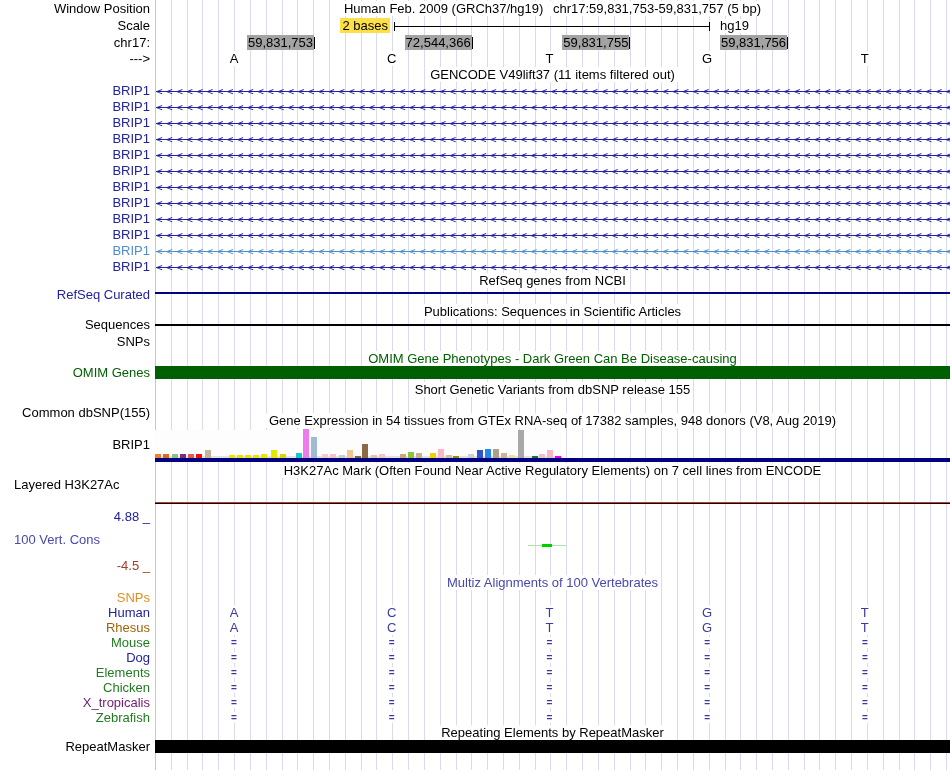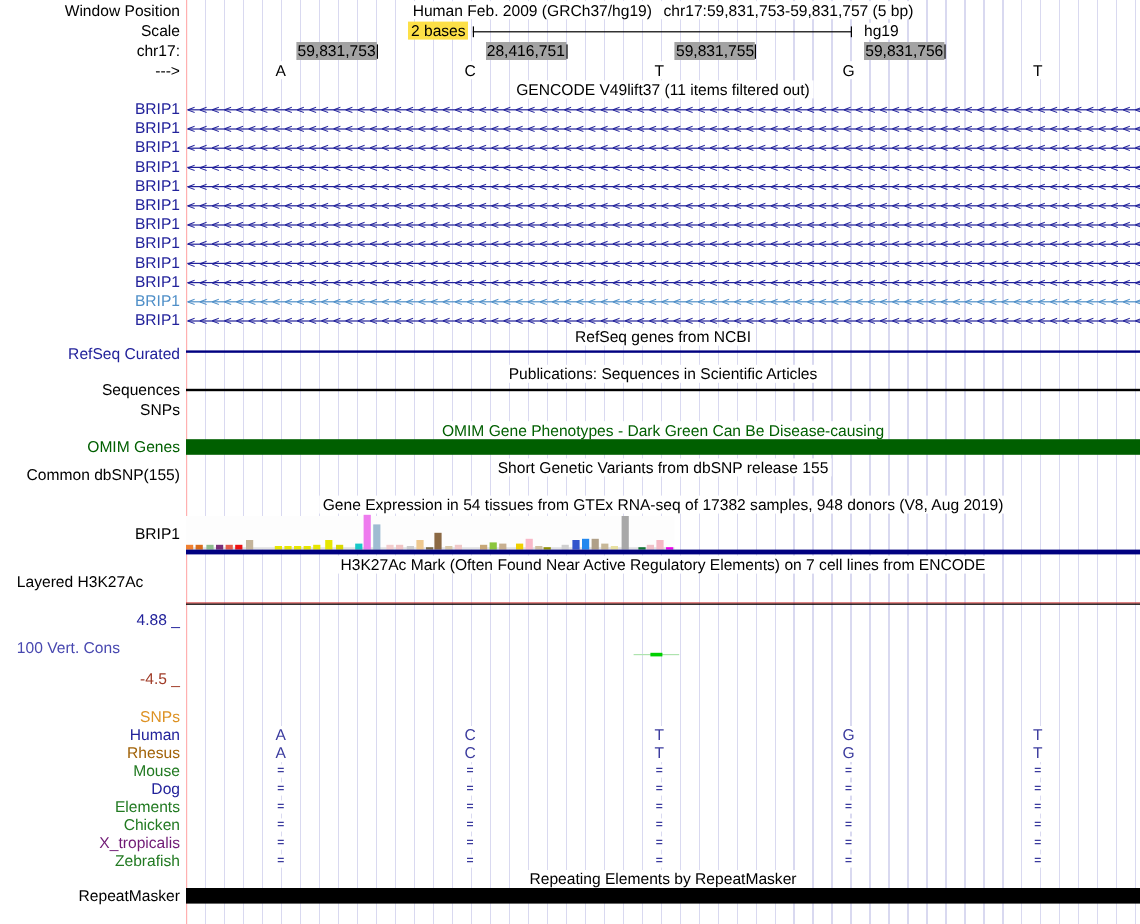--- a/index.html
+++ b/index.html
@@ -81,21 +81,21 @@
   <div id="scale-text"><span>2 bases</span></div>
   <div id="scale-bar">
     <span class="endtick" style="left:0"></span>
     <span class="endtick" style="right:0"></span>
   </div>
   <div id="scale-genome">hg19</div>
 
   <div class="gutter-label" style="top:36px">chr17:</div>
   <div id="ruler-row">
       <div class="ruler-num" style="width: 315px;"><span class="txt">59,831,753</span><span class="tickmark"></span></div>
-      <div class="ruler-num" style="width: 472.7px;"><span class="txt">28,416,751</span><span class="tickmark"></span></div>
+      <div class="ruler-num" style="width: 472.7px;"><span class="txt">72,544,366</span><span class="tickmark"></span></div>
       <div class="ruler-num" style="width: 630.4px;"><span class="txt">59,831,755</span><span class="tickmark"></span></div>
       <div class="ruler-num" style="width: 788.1px;"><span class="txt">59,831,756</span><span class="tickmark"></span></div>
     </div>
 
   <div class="gutter-label" style="top:52px">---&gt;</div>
   <div id="sequence-row">
       <div class="seq-letter" style="top: 52px; left: 219px;"><span>A</span></div>
       <div class="seq-letter" style="top: 52px; left: 376.7px;"><span>C</span></div>
       <div class="seq-letter" style="top: 52px; left: 534.4px;"><span>T</span></div>
       <div class="seq-letter" style="top: 52px; left: 692.1px;"><span>G</span></div>
@@ -200,21 +200,21 @@
   <div class="gutter-label" style="top:318px">Sequences</div>
   <div class="hline" style="top:324px;height:2px;background:#000"></div>
 
   <div class="gutter-label" style="top:335px">SNPs</div>
 
   <div class="track-title dkgreen" style="top:352px"><span>OMIM Gene Phenotypes - Dark Green Can Be Disease-causing</span></div>
   <div class="gutter-label dkgreen" style="top:366px">OMIM Genes</div>
   <div class="hline" style="top:366px;height:13px;background:#005f00"></div>
 
   <div class="track-title" style="top:383px"><span>Short Genetic Variants from dbSNP release 155</span></div>
-  <div class="gutter-label" style="top:389px">Common dbSNP(155)</div>
+  <div class="gutter-label" style="top:406px">Common dbSNP(155)</div>
 
   <div class="track-title" style="top:414px"><span>Gene Expression in 54 tissues from GTEx RNA-seq of 17382 samples, 948 donors (V8, Aug 2019)</span></div>
   <div class="gutter-label" style="top:438px">BRIP1</div>
   <div id="gtex-plot">
       <div class="gtex-bar" style="left: 0px; height: 4px; background: rgb(240, 128, 48);"></div>
       <div class="gtex-bar" style="left: 8px; height: 4px; background: rgb(217, 107, 26);"></div>
       <div class="gtex-bar" style="left: 17px; height: 4px; background: rgb(143, 188, 143);"></div>
       <div class="gtex-bar" style="left: 25px; height: 4px; background: rgb(122, 47, 122);"></div>
       <div class="gtex-bar" style="left: 33px; height: 4px; background: rgb(229, 93, 74);"></div>
       <div class="gtex-bar" style="left: 41px; height: 4px; background: rgb(238, 17, 17);"></div>
@@ -262,20 +262,21 @@
   <div class="gutter-left" style="top:478px">Layered H3K27Ac</div>
   <div class="hline" style="top:502px;height:1px;background:#cc3333"></div>
   <div class="hline" style="top:503px;height:1px;background:#000"></div>
 
   <div class="gutter-label navy" style="top:510px">4.88 _</div>
   <div class="gutter-left blue-title" style="top:533px">100 Vert. Cons</div>
   <div style="position:absolute;left:528px;top:545px;width:38px;height:1px;background:#aee3ae"></div>
   <div style="position:absolute;left:542px;top:544px;width:10px;height:3px;background:#00d000"></div>
   <div class="gutter-label red-label" style="top:559px">-4.5 _</div>
 
+  <div class="track-title blue-title" style="top:576px"><span>Multiz Alignments of 100 Vertebrates</span></div>
   <div class="gutter-label orange" style="top:591px">SNPs</div>
   <div id="multiz-rows">
       <div class="mz-row" style="top: 605px;">
         <div class="mz-label" style="color: rgb(34, 34, 155);">Human</div>
         <div class="mz-cell" style="left: 219px;"><span>A</span></div>
         <div class="mz-cell" style="left: 376.7px;"><span>C</span></div>
         <div class="mz-cell" style="left: 534.4px;"><span>T</span></div>
         <div class="mz-cell" style="left: 692.1px;"><span>G</span></div>
         <div class="mz-cell" style="left: 849.8px;"><span>T</span></div>
       </div>

